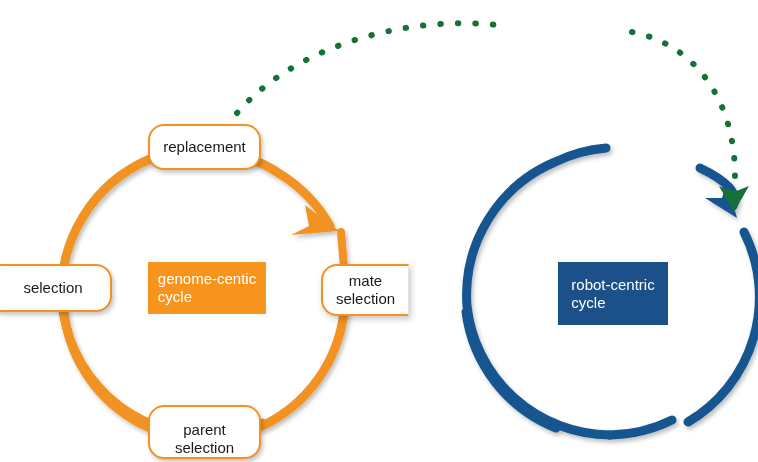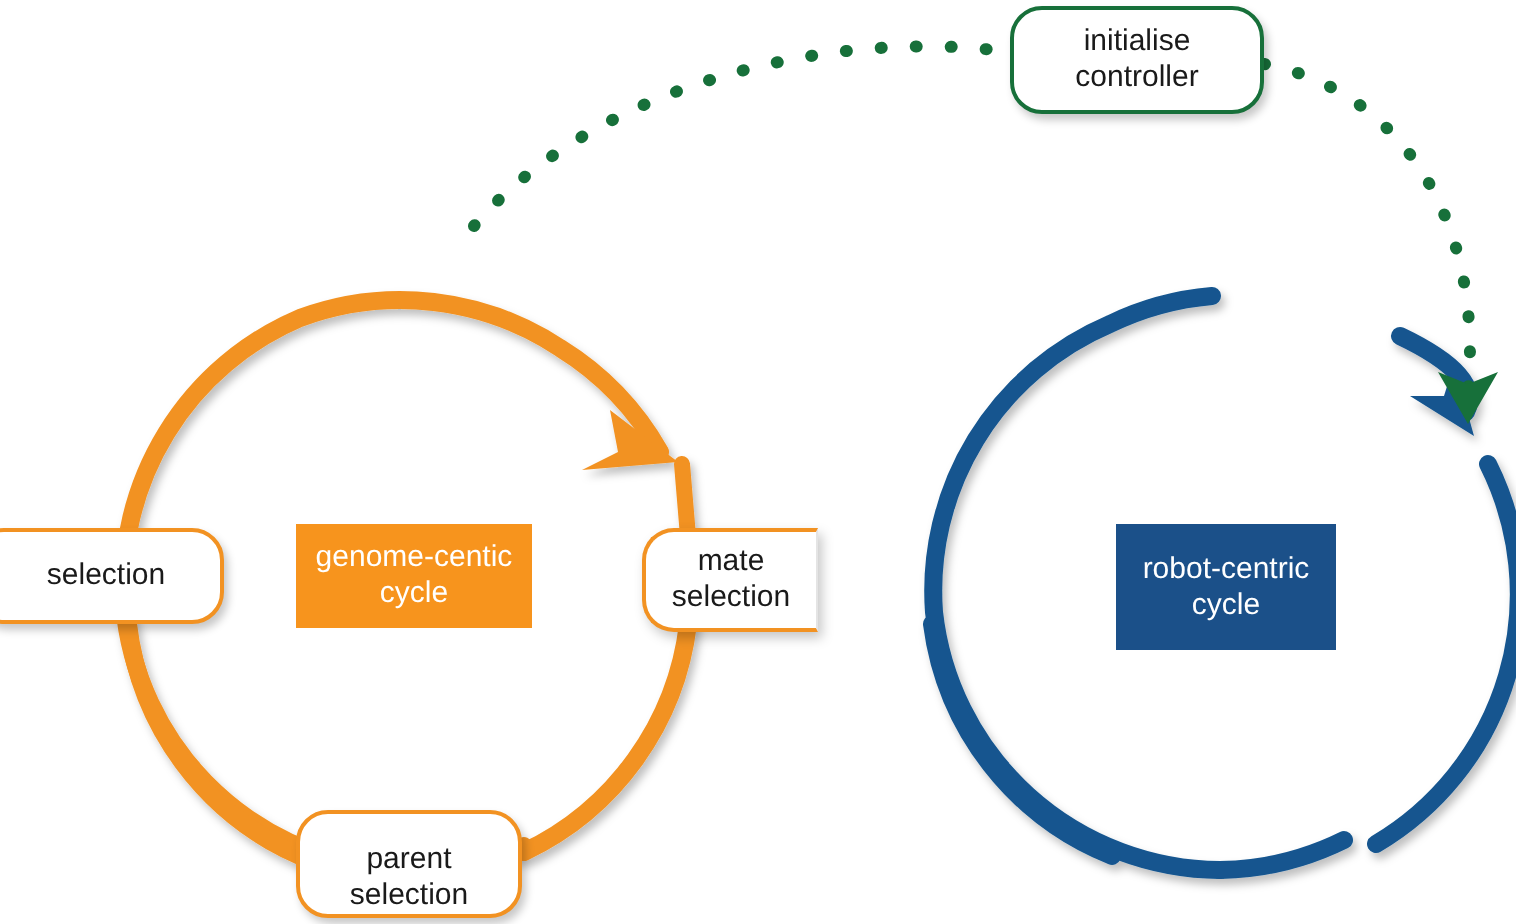--- a/index.html
+++ b/index.html
@@ -67,21 +67,21 @@
     border-left:1.5px solid #e4e4e4;
     border-radius:0 16px 16px 0;
   }
 
   .tag{
     position:absolute;
     box-sizing:border-box;
     display:flex;
     align-items:center;
     justify-content:center;
-    text-align:center;
+    text-align:left;
     color:#ffffff;
     font-size:15px;
     line-height:18px;
     z-index:6;
   }
   .tag.orange{ background:#F7941D; }
   .tag.blue{ background:#1B5089; }
 </style>
 </head>
 <body>
@@ -130,25 +130,24 @@
 
     <g>
       <path d="M 237 113
                C 300 40, 420 14, 505 26" fill="none" stroke="#17703A" stroke-width="6" stroke-linecap="round" stroke-dasharray="0.5 17"></path>
       <path d="M 632 32
                C 700 45, 742 110, 734 196" fill="none" stroke="#17703A" stroke-width="6" stroke-linecap="round" stroke-dasharray="0.5 17"></path>
       <path d="M 734 212 L 719 186 L 734 192 L 749 186 Z" fill="#17703A"></path>
     </g>
   </svg>
 
-  <div class="node green" style="left:505px;top:3px;width:127px;height:54px;">
-    <span style="white-space:pre-line;">initialise
-controller</span>
+
+  <div class="node orange" style="left:148px;top:124px;width:113px;height:46px;">
+    <span>replacement</span>
   </div>
-
 
   <div class="node orange" style="left:-14px;top:264px;width:126px;height:48px;">
     <span style="padding-left:8px;">selection</span>
   </div>
 
   <div class="node orange" style="left:148px;top:405px;width:113px;height:54px;align-items:flex-end;">
     <span style="white-space:pre-line;">parent
 selection</span>
   </div>
 

